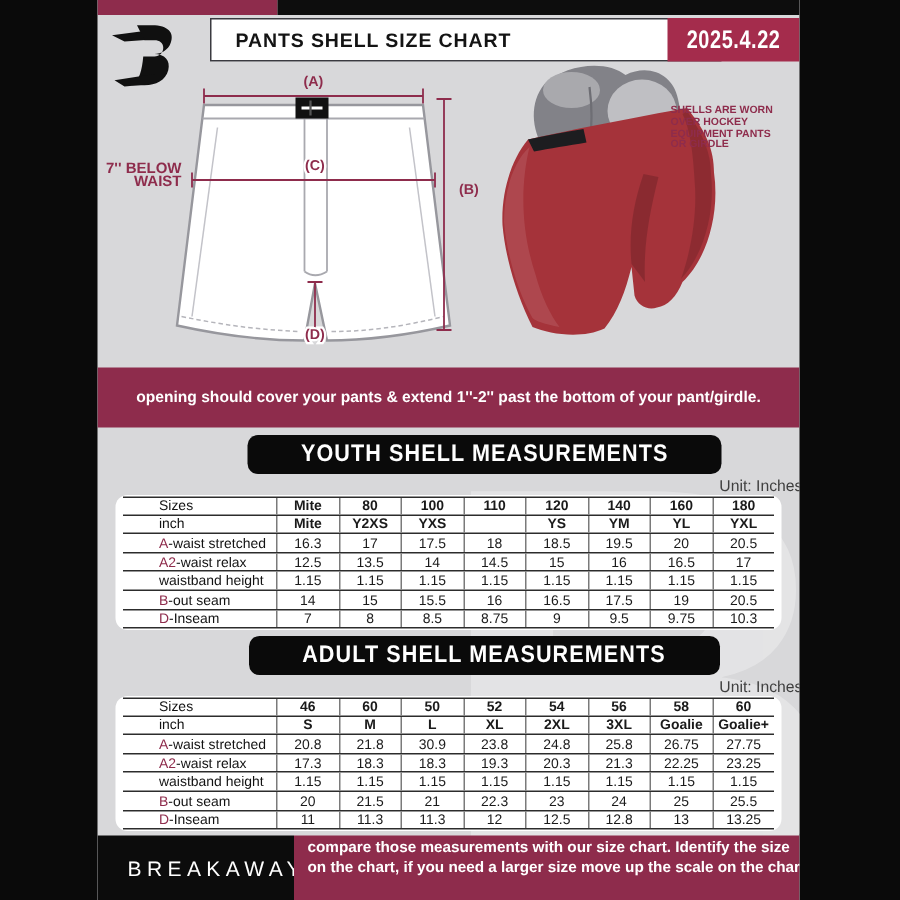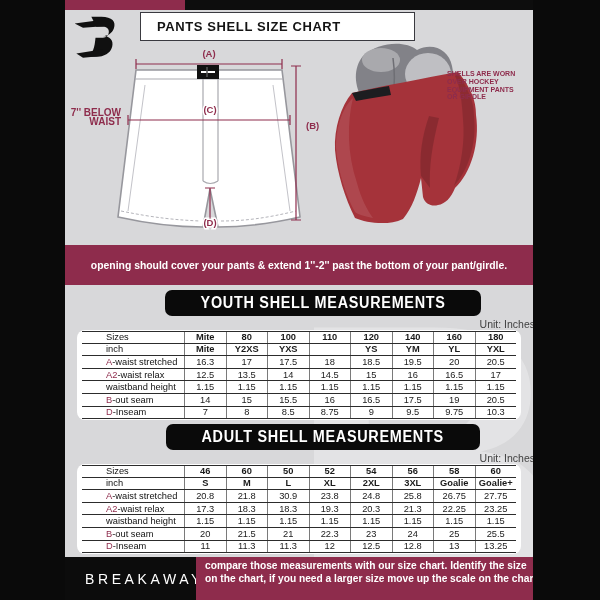--- a/index.html
+++ b/index.html
@@ -11,21 +11,21 @@
   .page{position:absolute;left:65px;top:0;width:468px;height:600px;background:var(--bg);overflow:hidden;}
   .abs{position:absolute;}
 
   
   .watermark{position:absolute;right:-30px;top:268px;font-size:380px;line-height:1;font-weight:700;
     color:#ffffff;opacity:.30;z-index:0;}
 
   
   .strip-maroon{left:0;top:0;width:120px;height:10px;background:var(--maroon);}
   .strip-black{left:120px;top:0;width:348px;height:10px;background:#0d0d0d;}
-  .title-box{left:75px;top:12px;width:275px;height:29px;background:#ffffff;border:1px solid #3a3a40;
+  .title-box{left:75px;top:12px;width:341px;height:29px;background:#ffffff;border:1px solid #3a3a40;
     display:flex;align-items:center;padding-left:16px;font-size:13px;font-weight:700;letter-spacing:.6px;color:#141414;z-index:2;}
   .date-box{left:380px;top:12px;width:88px;height:29px;background:var(--date-maroon);
     display:flex;align-items:center;justify-content:center;z-index:2;}
   .date-box span{color:#fff;font-weight:700;font-size:17px;transform:scaleX(.78);letter-spacing:.5px;}
   .logo-top{left:8px;top:10px;z-index:2;}
 
   
   .below-waist{left:4px;top:109px;width:52px;text-align:right;color:var(--maroon);
     font-size:10px;font-weight:700;line-height:8.5px;z-index:1;}
   .shell-note{left:382px;top:70px;width:84px;color:var(--maroon);font-size:7px;font-weight:700;line-height:7.8px;z-index:1;}
@@ -69,20 +69,23 @@
   <div class="abs strip-maroon"></div>
   <div class="abs strip-black"></div>
   <div class="abs logo-top">
     <svg width="50" height="52" viewBox="0 0 60 62">
       <path d="M2,16 L40,11 L40,19 L12,21 Z" fill="#101010"></path>
       <path d="M22,8 L34,8 C47,8 52,14 49,22 C47,28 41,31 36,31 C44,31 49,36 47,44 C45,52 37,56 28,56 L18,56 C24,52 26,44 27,33 L36,33 C40,33 43,30 43,26 C43,22 40,20 36,20 L28,20 Z" fill="#101010"></path>
       <path d="M4,52 L36,47 L34,55 L12,57 Z" fill="#101010"></path>
     </svg>
   </div>
   <div class="abs title-box">PANTS SHELL SIZE CHART</div>
+  <div class="abs date-box">
+    <span>2025.4.22</span>
+  </div>
 
   <div class="abs below-waist">
     <div>7'' BELOW</div>
     <div>WAIST</div>
   </div>
   <svg class="abs dsvg" style="left:50px;top:45px;" width="210" height="188" viewBox="0 0 210 188">
 
     <path d="M21,25 H167 L185,172 C150,180 122,182 103,182 L95,144 L88,182 C62,182 30,178 3,172 Z" fill="#ffffff" stroke="#97979d" stroke-width="1.6"></path>
     <path d="M20,34 H168" stroke="#a9a9af" stroke-width="1.2" fill="none"></path>
     <path d="M30,40 L13,166" stroke="#c3c3c9" stroke-width="1" fill="none"></path>

